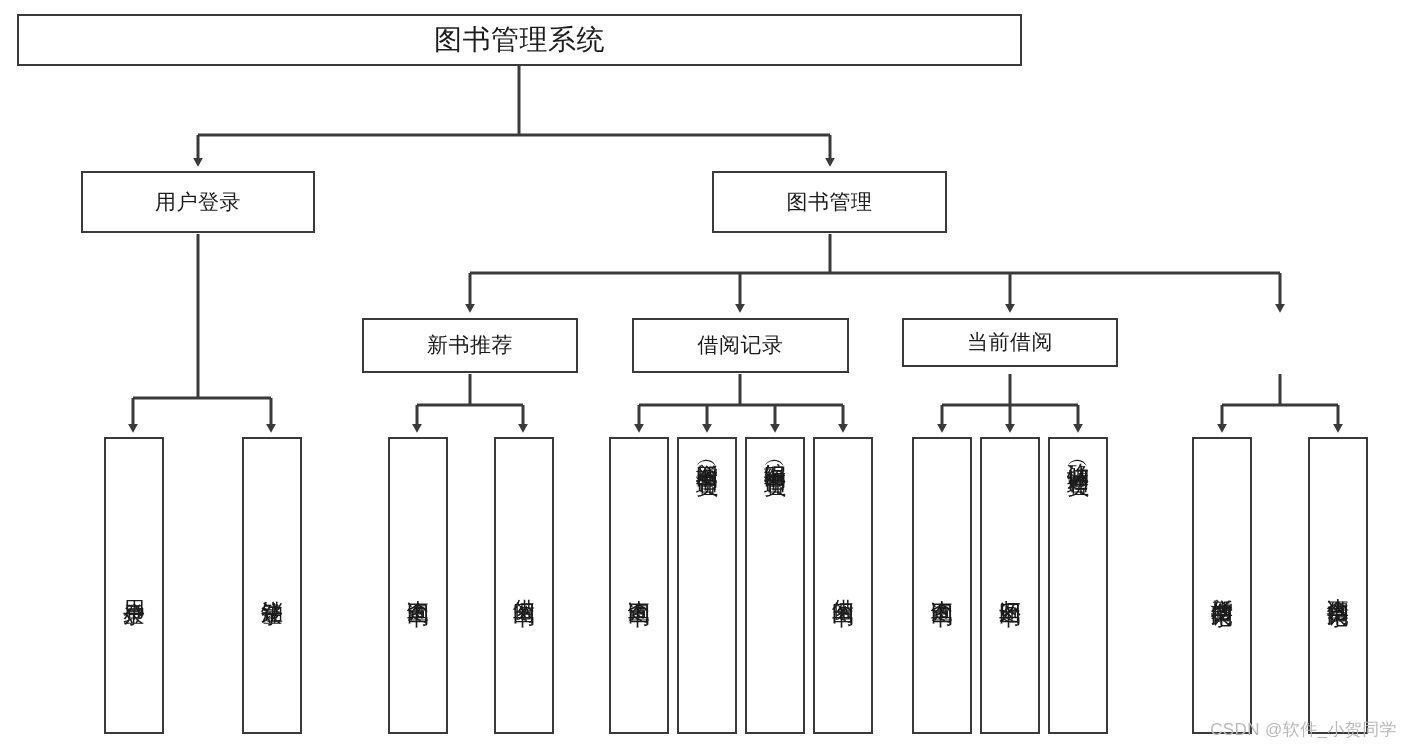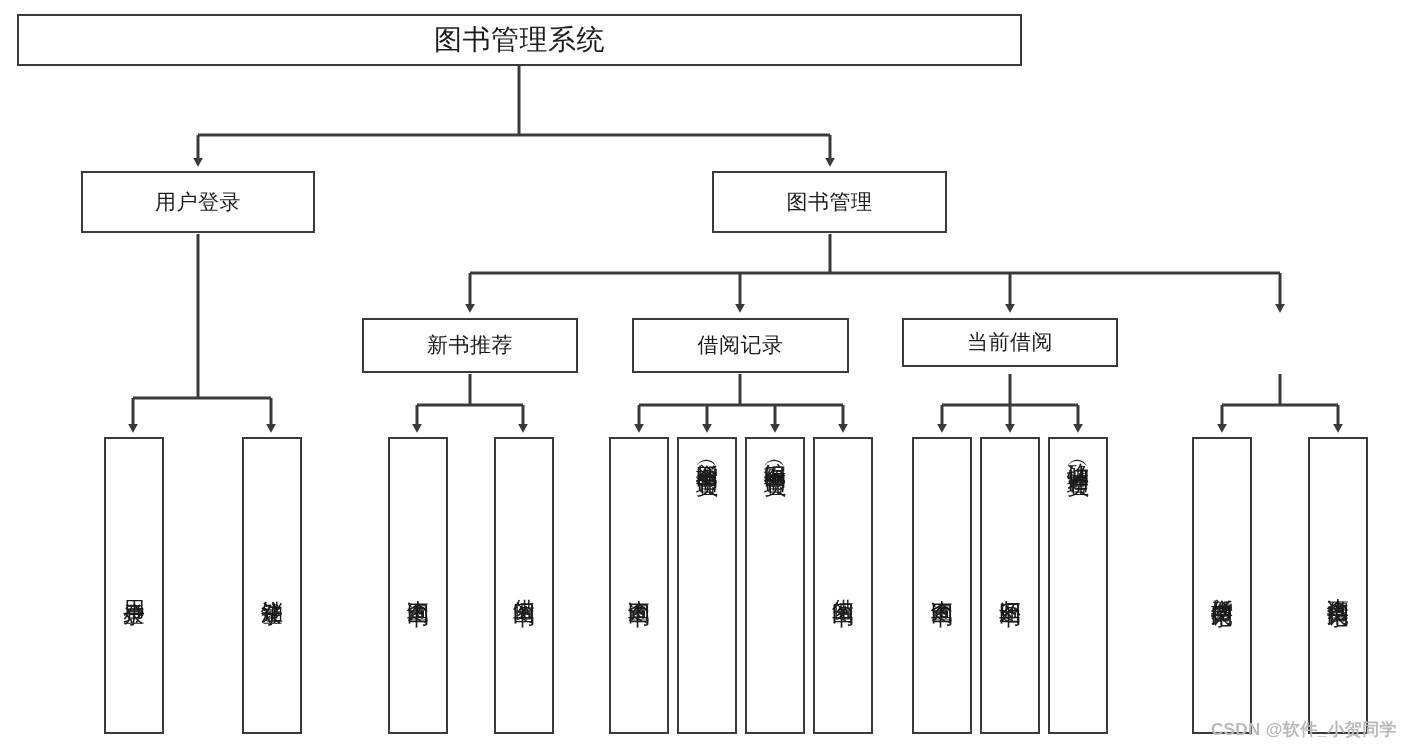--- a/index.html
+++ b/index.html
@@ -66,21 +66,20 @@
     padding-top: 0;
   }
   #watermark {
     position: absolute;
     right: 8px;
     bottom: 6px;
     font-size: 17px;
     color: #b9b9b9;
     letter-spacing: 0.4px;
     white-space: nowrap;
-    font-weight: bold;
   }
 </style>
 </head>
 <body>
 
 <div id="canvas">
 
   <svg id="edges" viewBox="0 0 1405 747">
     <defs>
       <marker id="arrow" markerWidth="12" markerHeight="12" refX="4.2" refY="5" orient="auto" markerUnits="userSpaceOnUse">

